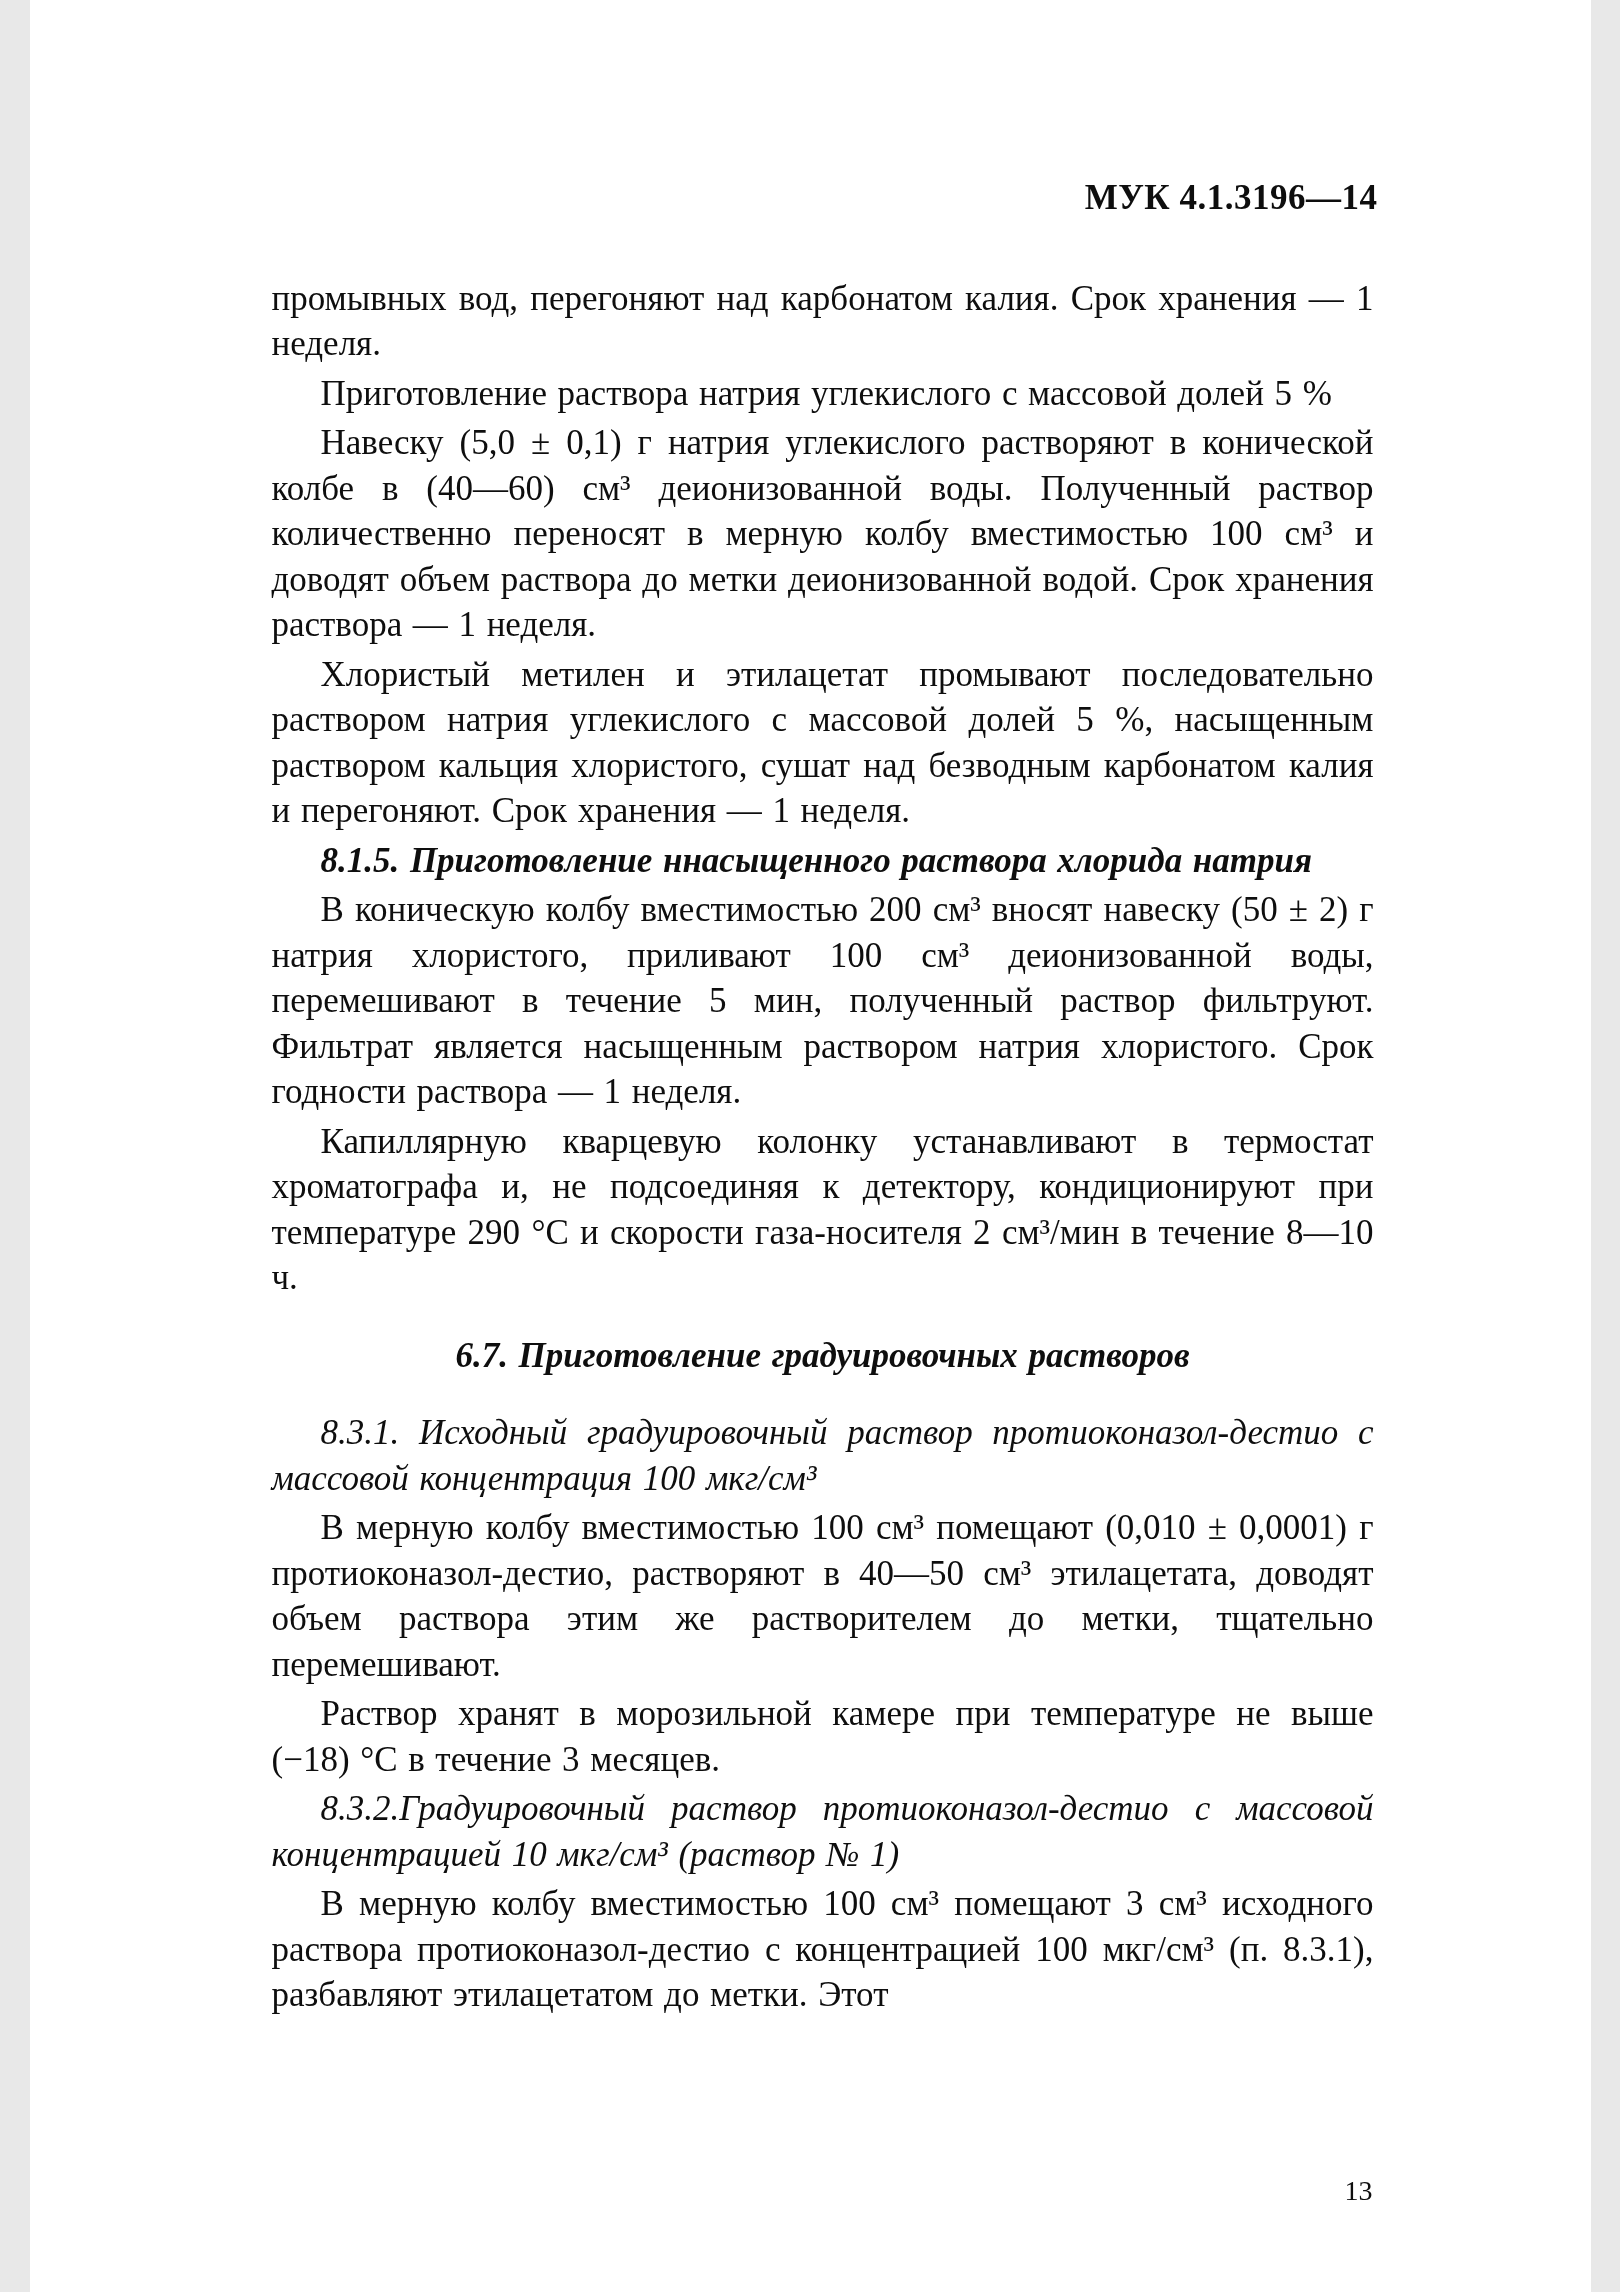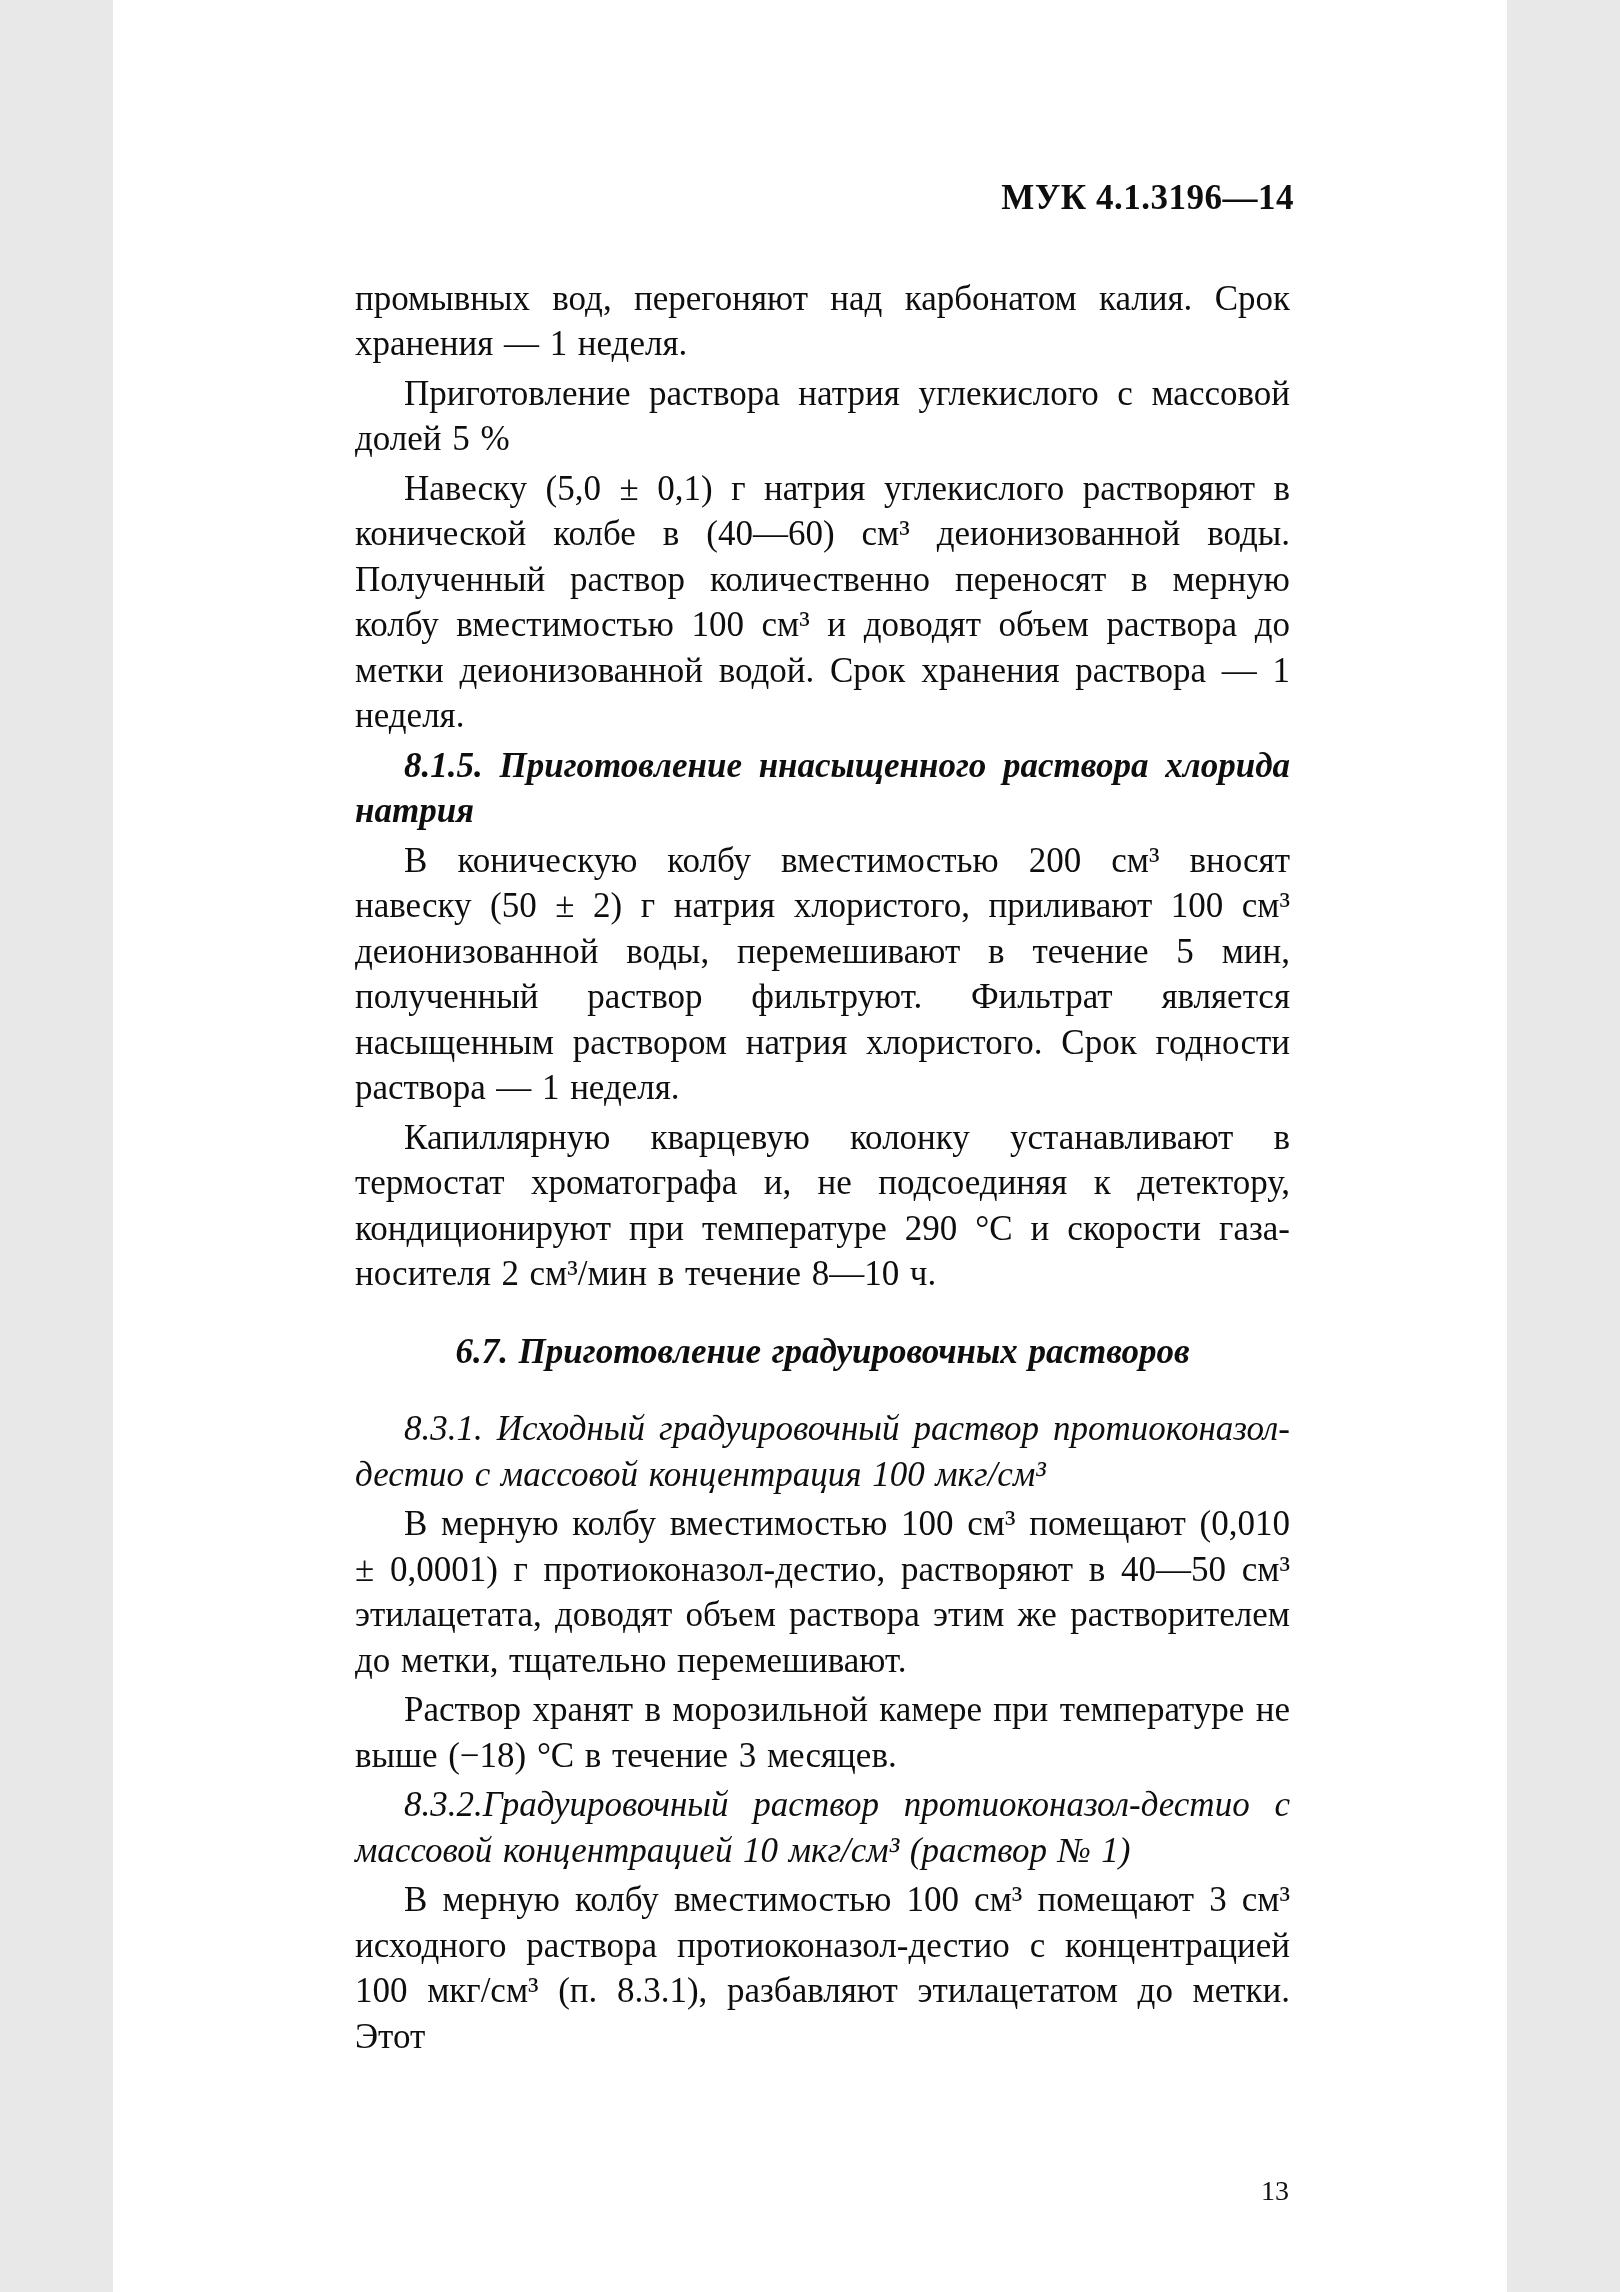--- a/index.html
+++ b/index.html
@@ -2,21 +2,21 @@
 <html lang="ru" style="font-size:15px"><head>
 <meta charset="utf-8">
 <style>
   html, body {
     margin: 0;
     padding: 0;
     background: #e8e8e8;
   }
   .page {
     position: relative;
-    width: 1394px;
+    width: 1561px;
     height: 2292px;
     margin: 0 auto;
     background: #ffffff;
     color: #0e0e0e;
     font-family: "Liberation Serif", "DejaVu Serif", serif;
     font-size: 35px;
     line-height: 1.3;
     box-sizing: border-box;
     padding: 175px 213px 0 238px;
     overflow: hidden;
@@ -66,20 +66,21 @@
 <body>
 
 <div class="page">
 
   <div class="doc-header">МУК 4.1.3196—14</div>
 
   <div class="doc-body">
     <p class="p-body p-noindent">промывных вод, перегоняют над карбонатом калия. Срок хранения — 1 неделя.</p>
     <p class="p-body">Приготовление раствора натрия углекислого с массовой долей 5 %</p>
     <p class="p-body">Навеску (5,0 ± 0,1) г натрия углекислого растворяют в конической колбе в (40—60) см³ деионизованной воды. Полученный раствор количественно переносят в мерную колбу вместимостью 100 см³ и доводят объем раствора до метки деионизованной водой. Срок хранения раствора — 1 неделя.</p>
+    <p class="p-body">Хлористый метилен и этилацетат промывают последовательно раствором натрия углекислого с массовой долей 5 %, насыщенным раствором кальция хлористого, сушат над безводным карбонатом калия и перегоняют. Срок хранения — 1 неделя.</p>
     <p class="p-sub-bold">8.1.5. Приготовление ннасыщенного раствора хлорида натрия</p>
     <p class="p-body">В коническую колбу вместимостью 200 см³ вносят навеску (50 ± 2) г натрия хлористого, приливают 100 см³ деионизованной воды, перемешивают в течение 5 мин, полученный раствор фильтруют. Фильтрат является насыщенным раствором натрия хлористого. Срок годности раствора — 1 неделя.</p>
     <p class="p-body">Капиллярную кварцевую колонку  устанавливают в термостат хроматографа и, не подсоединяя к детектору, кондиционируют при температуре 290 °С и скорости газа-носителя  2 см³/мин в течение 8—10 ч.</p>
     <p class="p-section">6.7. Приготовление градуировочных растворов</p>
     <p class="p-sub">8.3.1. Исходный градуировочный раствор протиоконазол-дестио с массовой концентрация 100 мкг/см³</p>
     <p class="p-body">В мерную колбу вместимостью 100 см³ помещают (0,010 ± 0,0001) г протиоконазол-дестио, растворяют в 40—50 см³ этилацетата, доводят объем раствора этим же растворителем до метки, тщательно перемешивают.</p>
     <p class="p-body">Раствор хранят в морозильной камере при температуре  не выше (−18) °С в течение 3 месяцев.</p>
     <p class="p-sub">8.3.2.Градуировочный раствор протиоконазол-дестио  с массовой концентрацией 10 мкг/см³ (раствор № 1)</p>
     <p class="p-body">В мерную колбу вместимостью 100 см³ помещают 3 см³ исходного раствора протиоконазол-дестио с концентрацией 100 мкг/см³ (п. 8.3.1), разбавляют этилацетатом до метки. Этот</p>
   </div>

